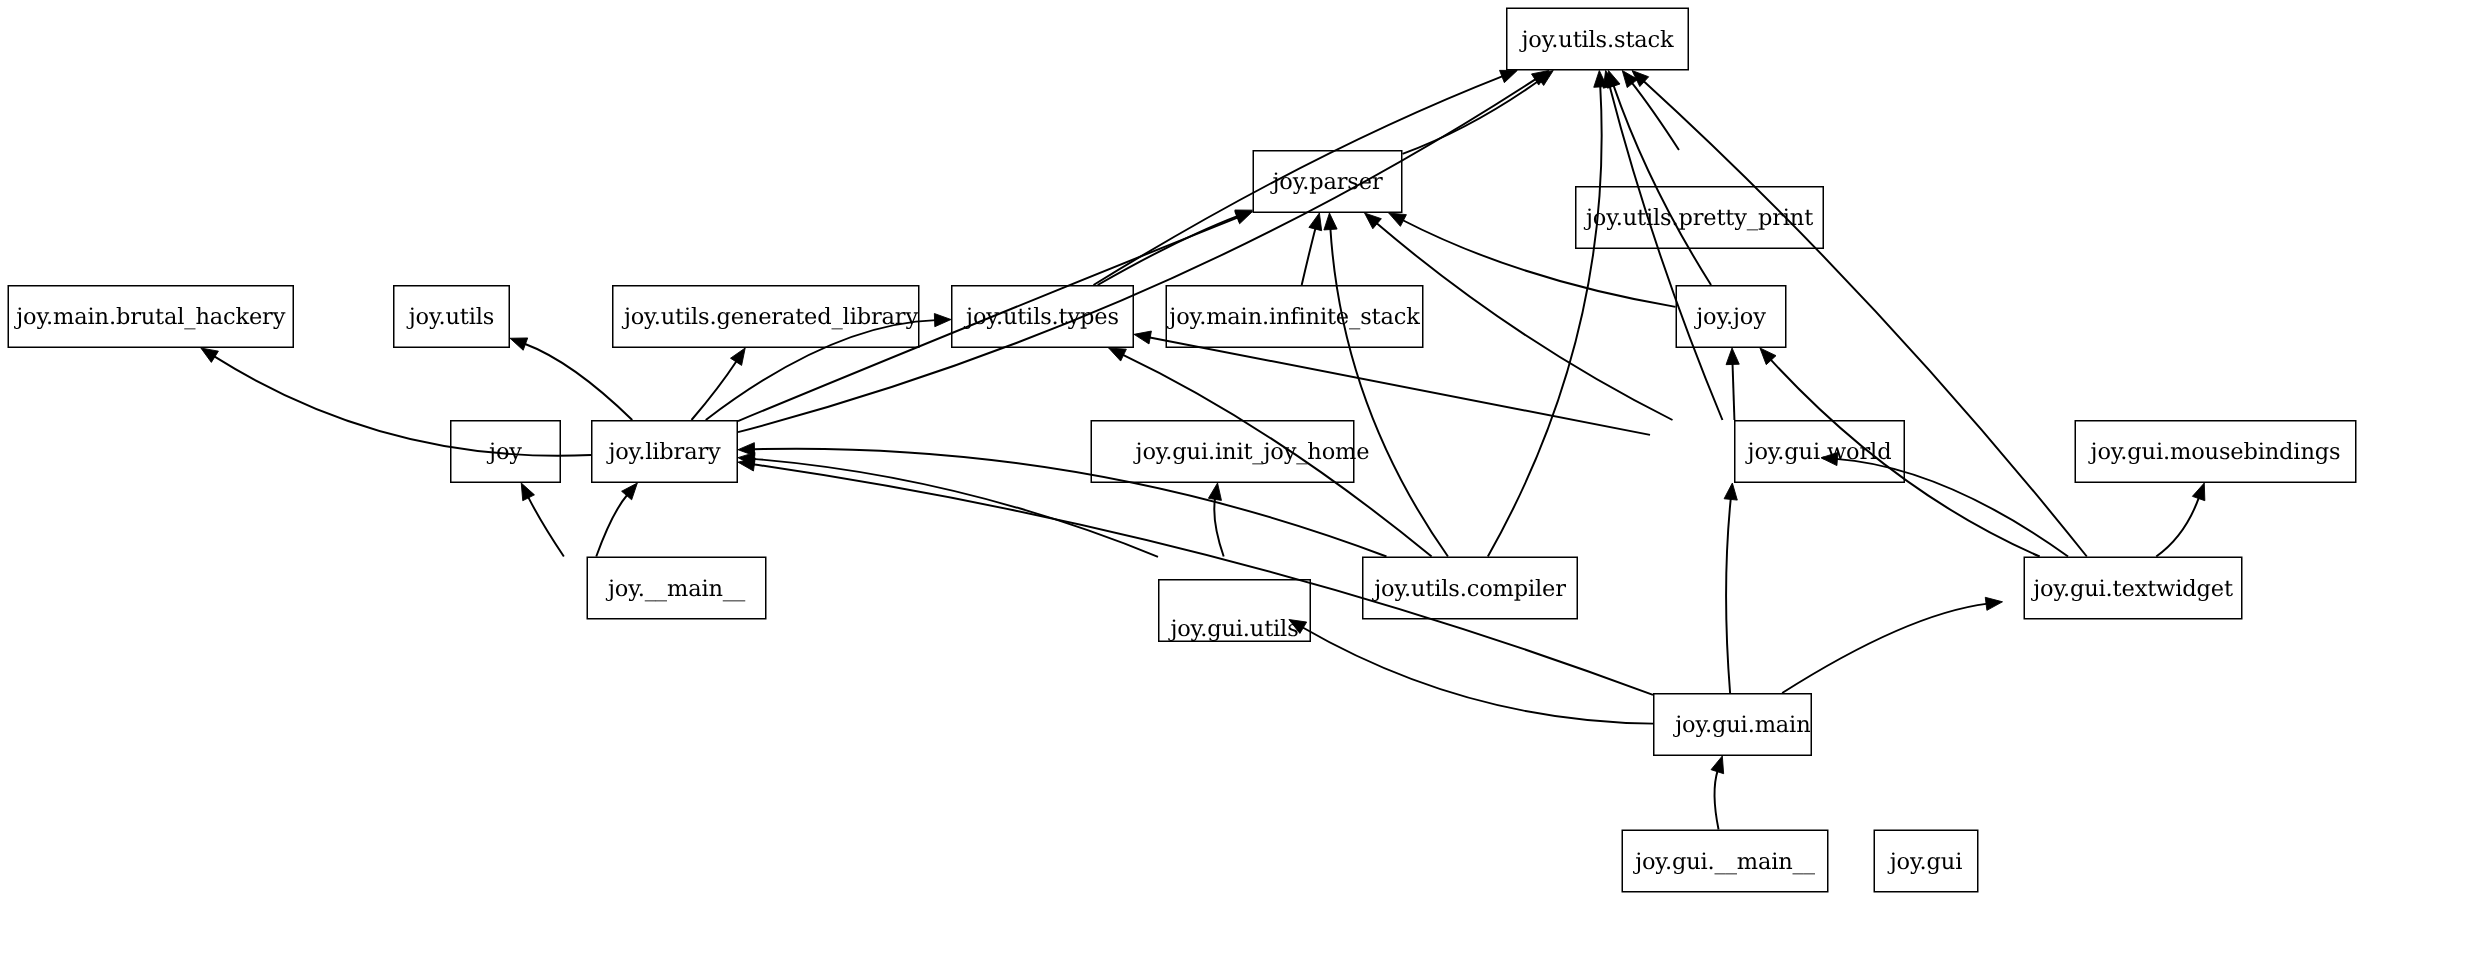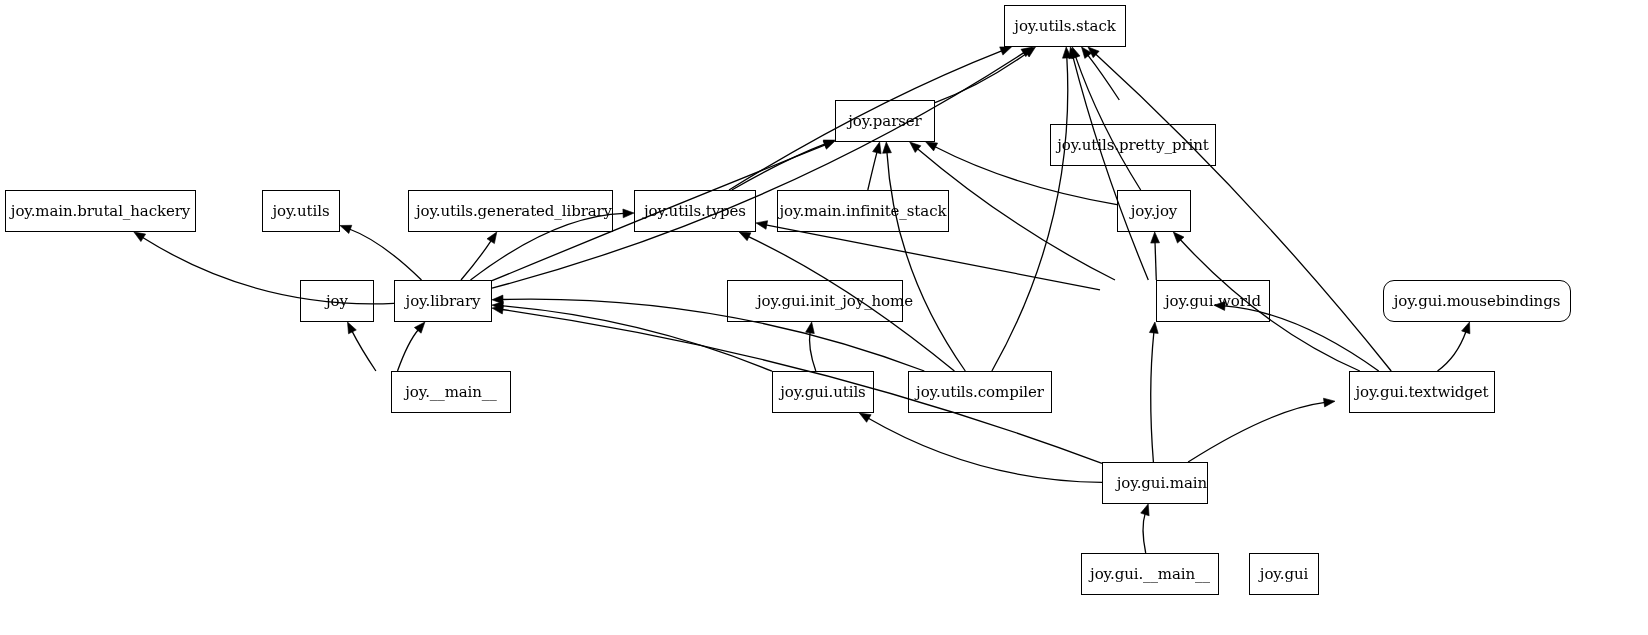--- a/index.html
+++ b/index.html
@@ -157,27 +157,27 @@
       </div>
       <div class="node-box" style="left: 394px; top: 280px; width: 98px; height: 42px;">
         <span>joy.library</span>
       </div>
       <div class="node-box" style="left: 727px; top: 280px; width: 176px; height: 42px; padding-left: 40px;">
         <span>joy.gui.init_joy_home</span>
       </div>
       <div class="node-box" style="left: 1156px; top: 280px; width: 114px; height: 42px;">
         <span>joy.gui.world</span>
       </div>
-      <div class="node-box" style="left: 1383px; top: 280px; width: 188px; height: 42px; border-radius: 11px;">
+      <div class="node-box" style="left: 1383px; top: 280px; width: 188px; height: 42px;">
         <span>joy.gui.mousebindings</span>
       </div>
       <div class="node-box" style="left: 350px; top: 371px; width: 120px; height: 42px; margin-left: 41px;">
         <span>joy.__main__</span>
       </div>
-      <div class="node-box" style="left: 772px; top: 371px; width: 102px; height: 42px;">
+      <div class="node-box" style="left: 772px; top: 386px; width: 102px; height: 42px; align-items: flex-end;">
         <span>joy.gui.utils</span>
       </div>
       <div class="node-box" style="left: 908px; top: 371px; width: 144px; height: 42px;">
         <span>joy.utils.compiler</span>
       </div>
       <div class="node-box" style="left: 1335px; top: 371px; width: 146px; height: 42px; margin-left: 14px;">
         <span>joy.gui.textwidget</span>
       </div>
       <div class="node-box" style="left: 1102px; top: 462px; width: 106px; height: 42px; justify-content: flex-end;">
         <span>joy.gui.main</span>

